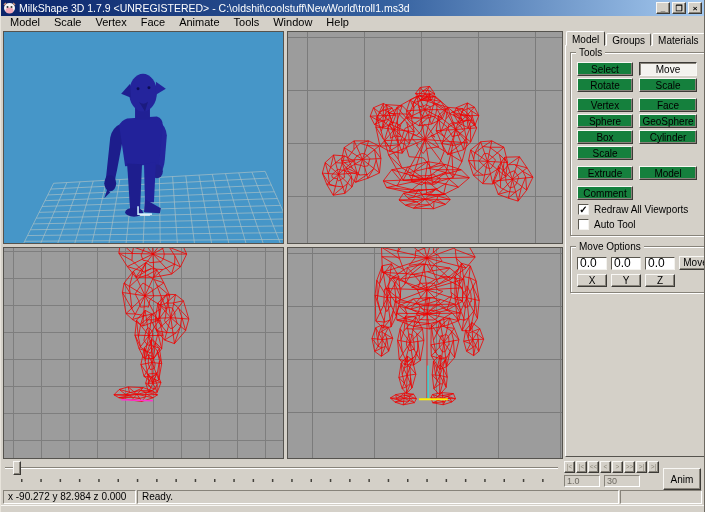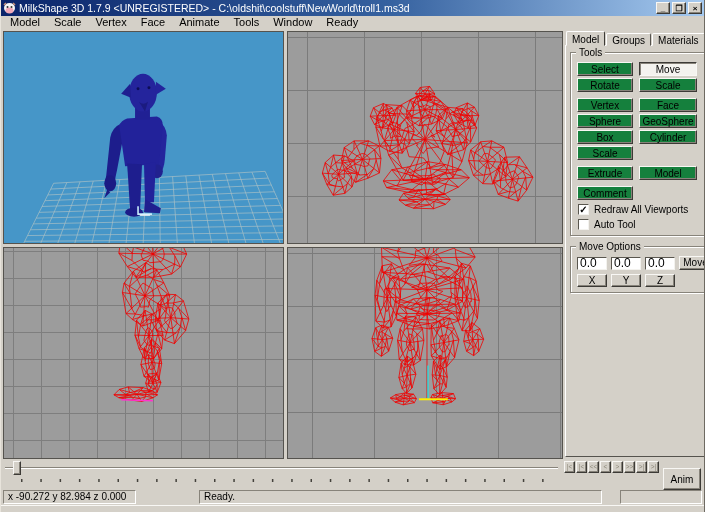--- a/index.html
+++ b/index.html
@@ -91,25 +91,25 @@
     border-color:#f8f7f4 #3c3a36 #3c3a36 #f8f7f4;box-shadow:inset -1px -1px 0 #87837a;
     font-size:6.5px;line-height:10px;text-align:center;color:#8b8778;padding:0;
     font-family:"Liberation Sans",sans-serif;}
   .framerow{display:flex;gap:4px;margin-top:2px;}
   .ffield{width:36px;height:12px;background:#d4d0c8;border:1px solid;
     border-color:#87837a #fff #fff #87837a;font-size:9px;color:#6e6a62;padding:0 2px;line-height:11px;}
   .animbtn{position:absolute;right:3px;top:9px;width:38px;height:22px;
     background:#d4d0c8;border:1px solid;border-color:#f8f7f4 #3c3a36 #3c3a36 #f8f7f4;
     box-shadow:inset -1px -1px 0 #87837a;font-size:10px;text-align:center;padding:0;}
   
-  .statusbar{height:17px;flex:0 0 17px;display:flex;gap:18px;padding:2px 2px 1px;background:#d4d0c8;}
+  .statusbar{height:17px;flex:0 0 17px;display:flex;gap:1px;padding:2px 2px 1px;background:#d4d0c8;}
   .spanel{border:1px solid;border-color:#87837a #fff #fff #87837a;
     font-size:10px;line-height:12px;padding:0 4px;white-space:nowrap;overflow:hidden;}
   .sp-coords{width:133px;flex:0 0 133px;}
-  .sp-msg{flex:1;margin-left:45px;}
+  .sp-msg{flex:1;}
   .sp-right{width:82px;flex:0 0 82px;}
   .bottomstrip{height:7px;flex:0 0 7px;background:#d4d0c8;border-top:1px solid #f8f7f4;}
 </style>
 </head>
 <body>
 
 <div class="win">
 
   <div class="titlebar">
     <span style="display:inline-block;width:13px;height:13px;">
@@ -130,21 +130,21 @@
   </div>
 
   <div class="menubar">
     <span class="menuitem">Model</span>
     <span class="menuitem">Scale</span>
     <span class="menuitem">Vertex</span>
     <span class="menuitem">Face</span>
     <span class="menuitem">Animate</span>
     <span class="menuitem">Tools</span>
     <span class="menuitem">Window</span>
-    <span class="menuitem">Ready</span>
+    <span class="menuitem">Help</span>
   </div>
 
   <div class="main">
 
     <div class="quad">
 
       <div class="vp vp3d">
         <svg viewBox="0 0 281 212" preserveAspectRatio="none">
           <g id="floor">
               <path d="M50.0 152.0L263.0 140.0M47.1 157.8L266.1 146.8M44.2 163.7L269.2 153.7M41.3 169.5L272.3 160.5M38.3 175.3L275.3 167.3M35.4 181.2L278.4 174.2M32.5 187.0L281.5 181.0M29.6 192.8L284.6 187.8M26.7 198.7L287.7 194.7M23.8 204.5L290.8 201.5M20.8 210.3L293.8 208.3M17.9 216.2L296.9 215.2M15.0 222.0L300.0 222.0M50.0 152.0L15.0 222.0M63.3 151.3L32.8 222.0M76.6 150.5L50.6 222.0M89.9 149.8L68.4 222.0M103.3 149.0L86.3 222.0M116.6 148.3L104.1 222.0M129.9 147.5L121.9 222.0M143.2 146.8L139.7 222.0M156.5 146.0L157.5 222.0M169.8 145.3L175.3 222.0M183.1 144.5L193.1 222.0M196.4 143.8L210.9 222.0M209.8 143.0L228.8 222.0M223.1 142.3L246.6 222.0M236.4 141.5L264.4 222.0M249.7 140.8L282.2 222.0M263.0 140.0L300.0 222.0" fill="none" stroke="#a9bfc6" stroke-width="0.7"></path>
@@ -316,20 +316,24 @@
       <div class="pbrow">
         <button class="pbtn">|&lt;</button>
         <button class="pbtn">|&lt;</button>
         <button class="pbtn">&lt;&lt;</button>
         <button class="pbtn">&lt;</button>
         <button class="pbtn">&gt;</button>
         <button class="pbtn">&gt;&gt;</button>
         <button class="pbtn">&gt;|</button>
         <button class="pbtn">&gt;|</button>
       </div>
+      <div class="framerow">
+        <input class="ffield" value="1.0" style="">
+        <input class="ffield" value="30" style="">
+      </div>
       <button class="animbtn">Anim</button>
     </div>
   </div>
 
   <div class="statusbar">
     <div class="spanel sp-coords">x -90.272 y 82.984 z 0.000</div>
     <div class="spanel sp-msg">Ready.</div>
     <div class="spanel sp-right"></div>
   </div>
   <div class="bottomstrip"></div>

